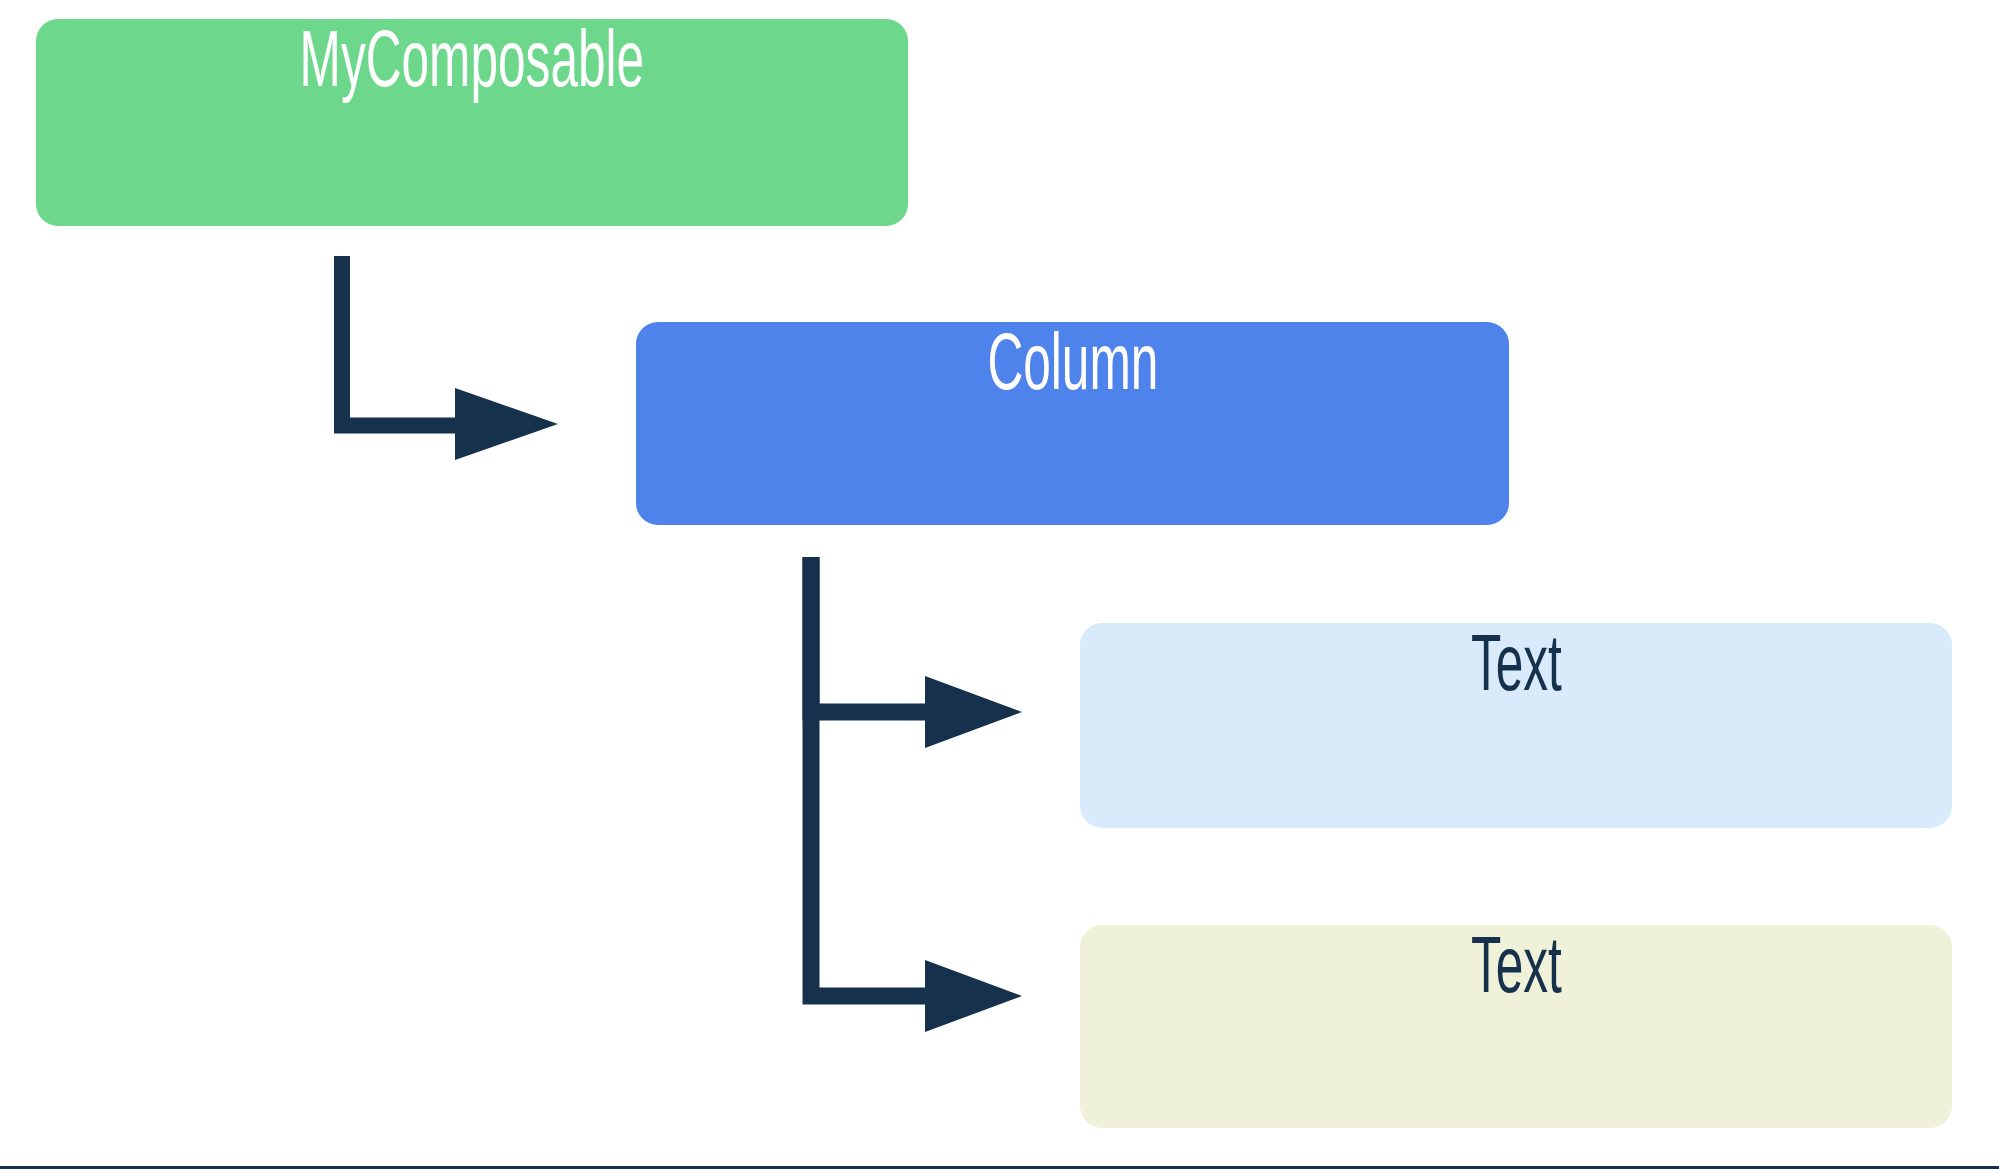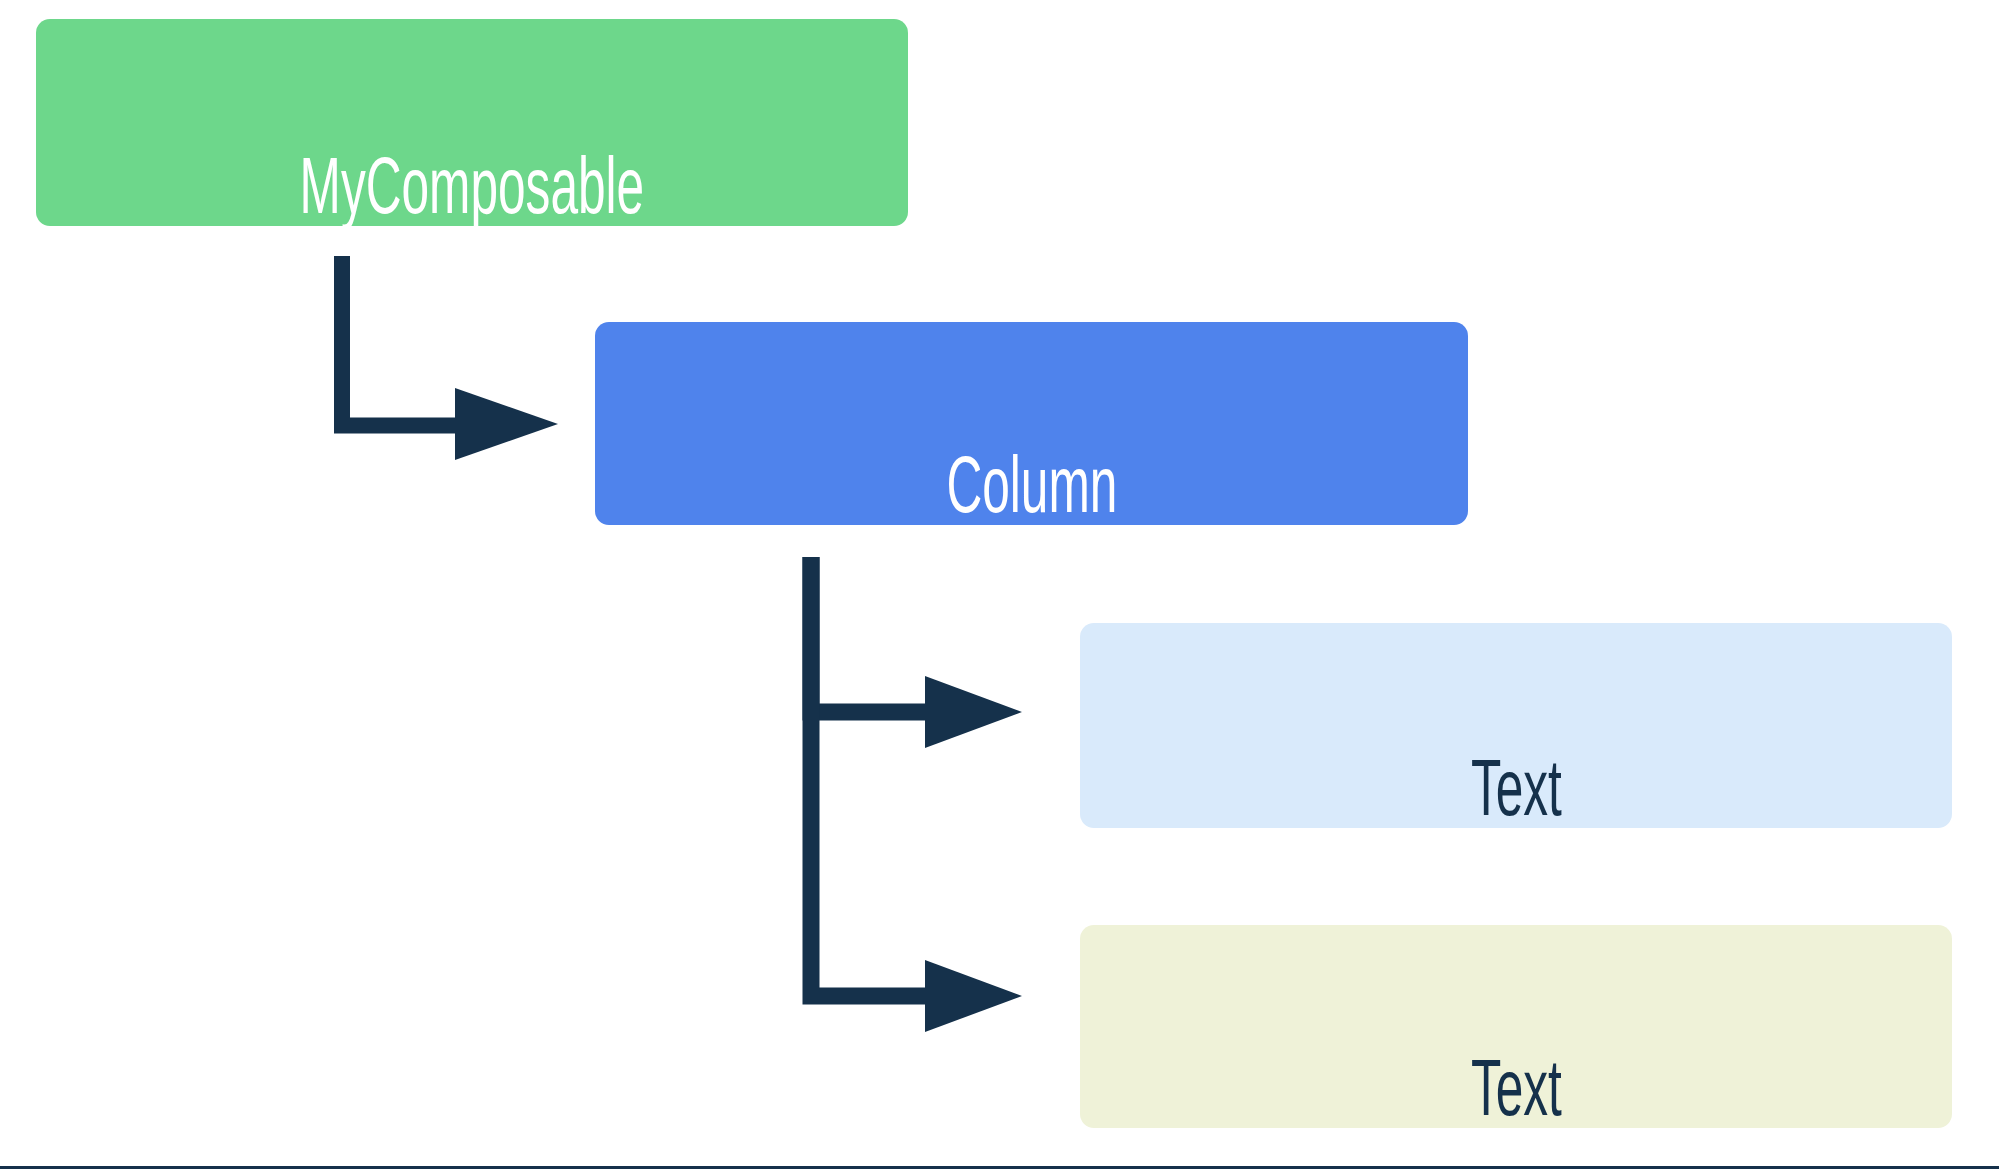--- a/index.html
+++ b/index.html
@@ -13,23 +13,23 @@
   }
   #stage {
     position: relative;
     width: 1999px;
     height: 1170px;
     background: #ffffff;
     overflow: hidden;
   }
   .node {
     position: absolute;
-    border-radius: 14px;
+    border-radius: 22px;
     display: flex;
-    align-items: flex-end;
+    align-items: flex-start;
     justify-content: center;
     box-sizing: border-box;
     line-height: 1;
     letter-spacing: 0px;
   }
   .node-label {
     font-size: 80px;
     font-weight: 400;
     white-space: nowrap;
     display: block;
@@ -103,21 +103,21 @@
     <g class="edge-hit">
       <path d="M 811 557 L 811 996 L 930 996" fill="none" stroke="#15314B" stroke-width="17"></path>
       <polygon points="925,960 925,1032 1022,996" fill="#15314B"></polygon>
     </g>
   </svg>
 
   <div class="node" id="node-root" style="background-color: rgb(109, 215, 139); color: rgb(255, 255, 255);">
     <span class="node-label">MyComposable</span>
   </div>
 
-  <div class="node" id="node-column" style="background-color: rgb(79, 131, 236); color: rgb(255, 255, 255);">
+  <div class="node" id="node-column" style="background-color: rgb(79, 131, 236); color: rgb(255, 255, 255); margin-left: 41px;">
     <span class="node-label">Column</span>
   </div>
 
   <div class="node" id="node-text-1" style="background-color: rgb(217, 234, 251); color: rgb(21, 49, 75);">
     <span class="node-label">Text</span>
   </div>
 
   <div class="node" id="node-text-2" style="background-color: rgb(239, 242, 216); color: rgb(21, 49, 75);">
     <span class="node-label">Text</span>
   </div>

